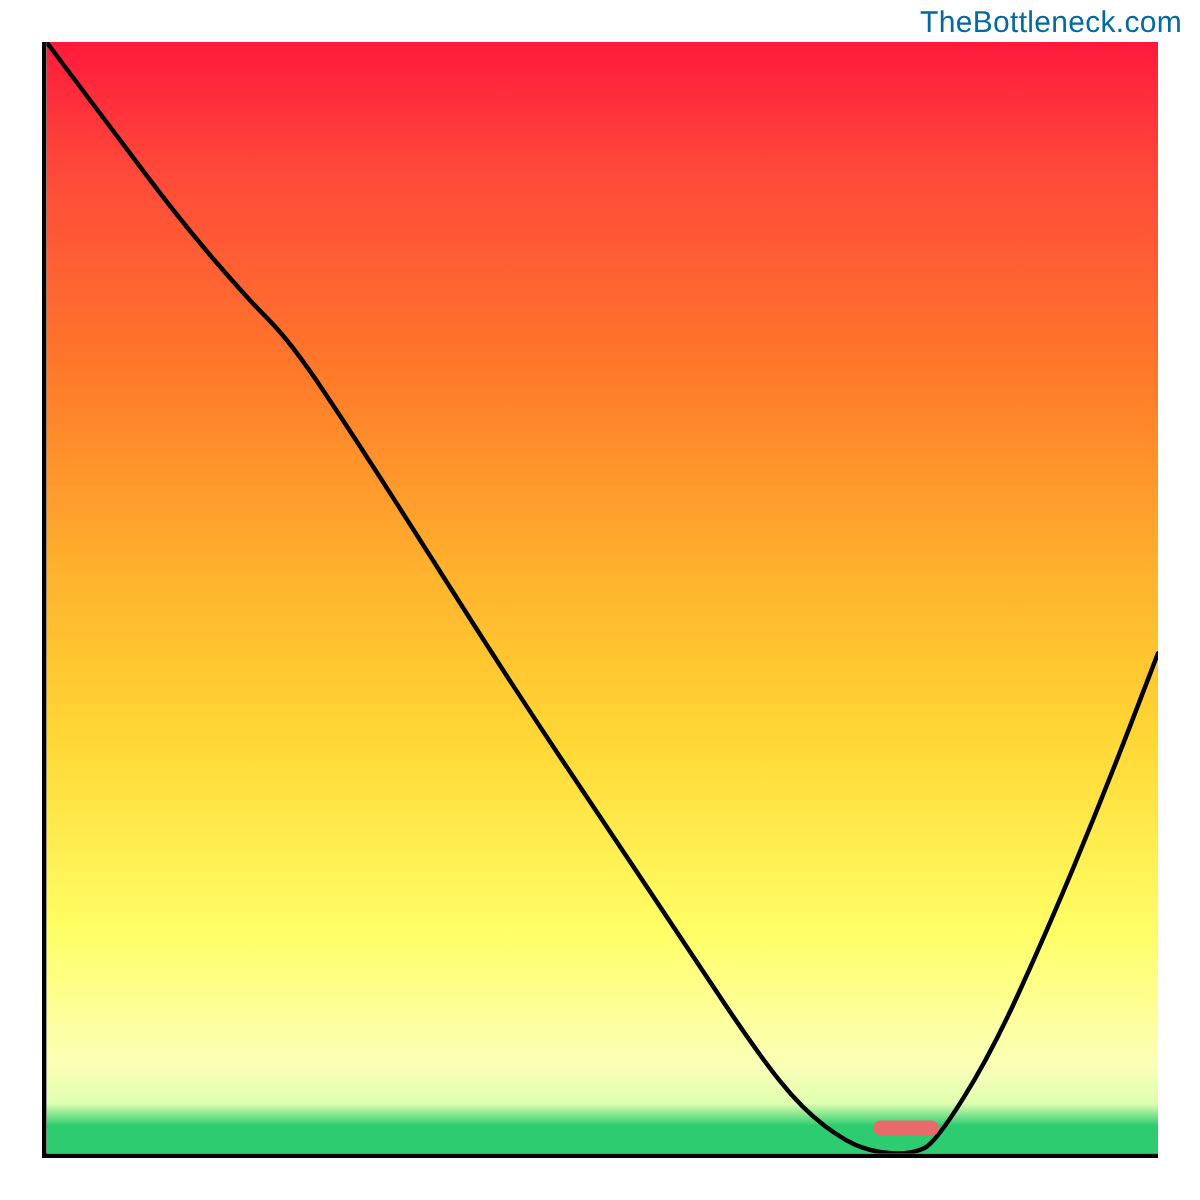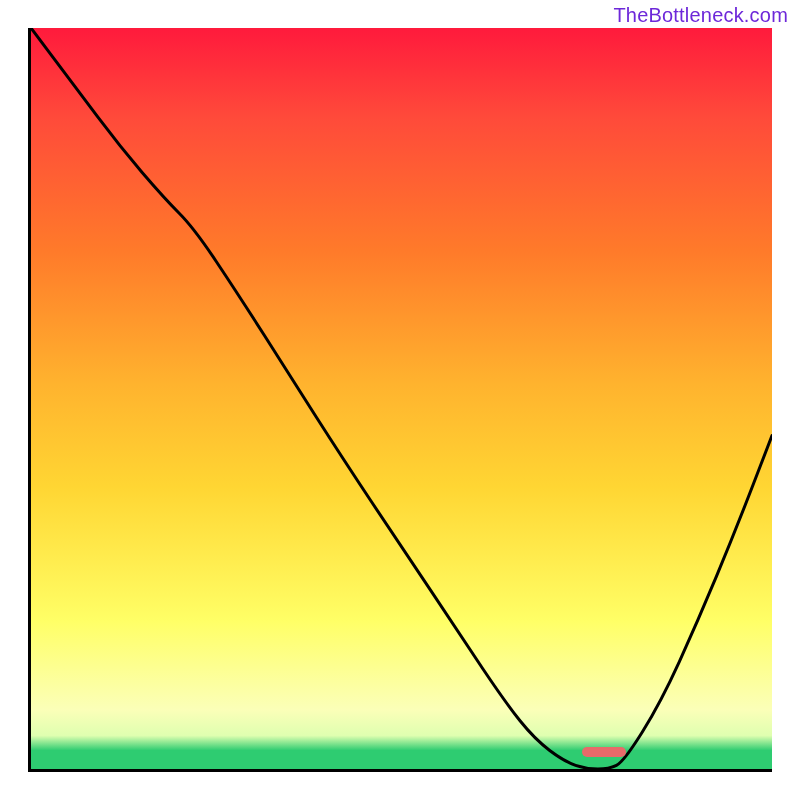--- a/index.html
+++ b/index.html
@@ -10,21 +10,21 @@
     background: #ffffff;
     font-family: Arial, Helvetica, sans-serif;
     position: relative;
   }
   .watermark {
     position: absolute;
     top: 4px;
     right: 12px;
     font-size: 20px;
     font-weight: 500;
-    color: #6d28d9;
+    color: #0369a1;
     letter-spacing: 0.2px;
     z-index: 10;
   }
   .plot-area {
     position: absolute;
     left: 28px;
     top: 28px;
     width: 744px;
     height: 744px;
     border-left: 3px solid #000;

